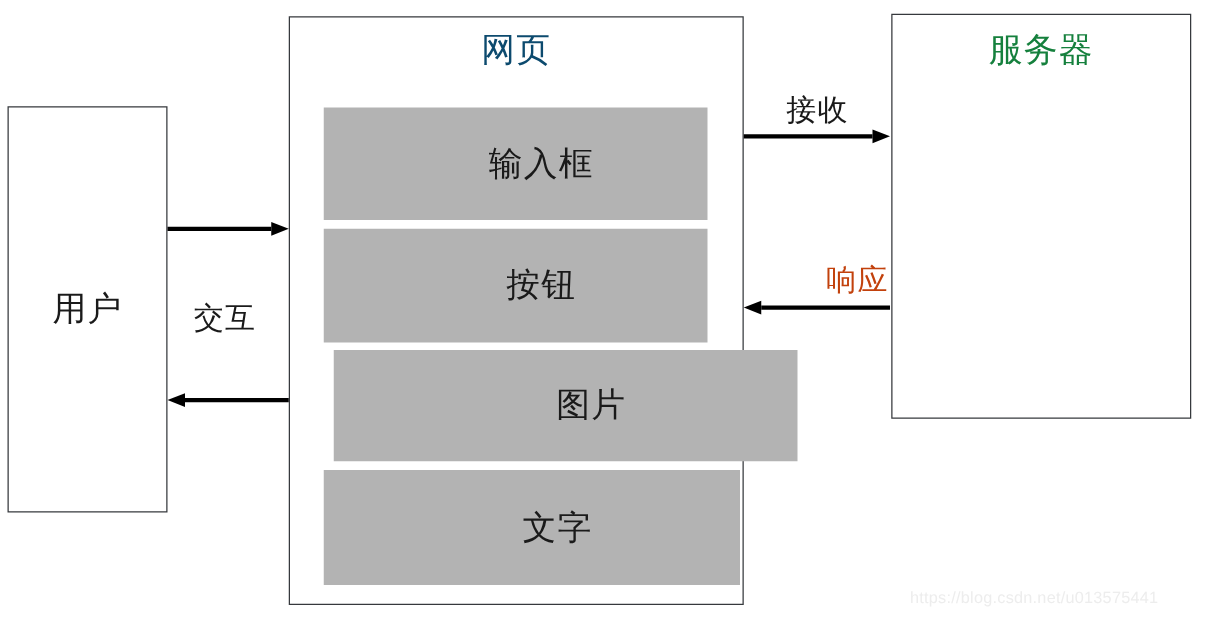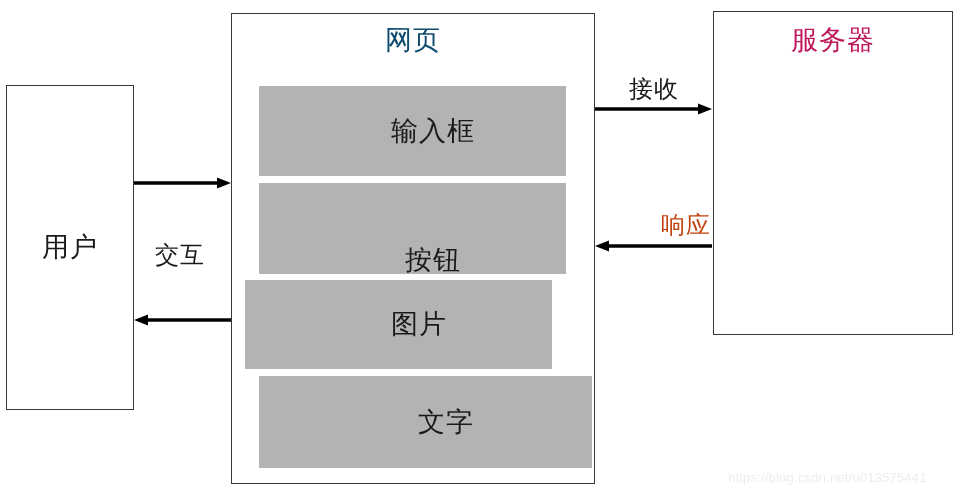--- a/index.html
+++ b/index.html
@@ -77,29 +77,29 @@
 
 <div id="canvas">
 
   <div class="box" id="node-user" style="left: 6px; top: 85px; width: 128px; height: 325px; border-color: rgb(54, 57, 61); background: rgb(255, 255, 255);"></div>
   <div class="node-label" id="label-user" style="left: 70px; top: 233.5px; width: auto; text-align: left; padding-left: 0px; transform: translate(-50%, 0px); color: rgb(26, 26, 26);">用户</div>
 
   <div class="box" id="node-webpage" style="left: 231px; top: 13px; width: 364px; height: 471px; border-color: rgb(54, 57, 61); background: rgb(255, 255, 255);"></div>
   <div class="node-label" id="label-webpage" style="left: 413px; top: 27px; width: auto; text-align: left; padding-left: 0px; transform: translate(-50%, 0px); color: #0c4a6e;">网页</div>
 
   <div class="box" id="node-server" style="left: 713px; top: 11px; width: 240px; height: 324px; border-color: rgb(54, 57, 61); background: rgb(255, 255, 255);"></div>
-  <div class="node-label" id="label-server" style="left: 833px; top: 27px; width: auto; text-align: left; padding-left: 0px; transform: translate(-50%, 0px); color: #be185d;">服务器</div>
+  <div class="node-label" id="label-server" style="left: 833px; top: 27px; width: auto; text-align: left; padding-left: 0px; transform: translate(-50%, 0px); color: #15803d;">服务器</div>
 
   <div class="gray-block" id="comp-0" style="left: 259px; top: 86px; width: 307px; height: 90px; background: rgb(179, 179, 179);">
     <span class="gray-label">输入框</span>
   </div>
-  <div class="gray-block" id="comp-1" style="left: 259px; top: 183px; width: 307px; height: 91px; background: rgb(179, 179, 179); align-items: flex-end;">
+  <div class="gray-block" id="comp-1" style="left: 259px; top: 183px; width: 307px; height: 91px; background: rgb(179, 179, 179);">
     <span class="gray-label">按钮</span>
   </div>
-  <div class="gray-block" id="comp-2" style="left: 245px; top: 280px; width: 307px; height: 89px; background: rgb(179, 179, 179); align-items: center;">
+  <div class="gray-block" id="comp-2" style="left: 267px; top: 280px; width: 371px; height: 89px; background: rgb(179, 179, 179); align-items: center;">
     <span class="gray-label">图片</span>
   </div>
   <div class="gray-block" id="comp-3" style="left: 259px; top: 376px; width: 333px; height: 92px; background: rgb(179, 179, 179);">
     <span class="gray-label">文字</span>
   </div>
 
   <svg class="arrow-layer" id="arrow-layer" viewBox="0 0 966 495" xmlns="http://www.w3.org/2000/svg">
       <g>
         <line x1="134" y1="183" x2="217" y2="183" stroke="#000000" stroke-width="3.4"></line>
         <polygon points="231,183 217,177.5 217,188.5" fill="#000000"></polygon>

